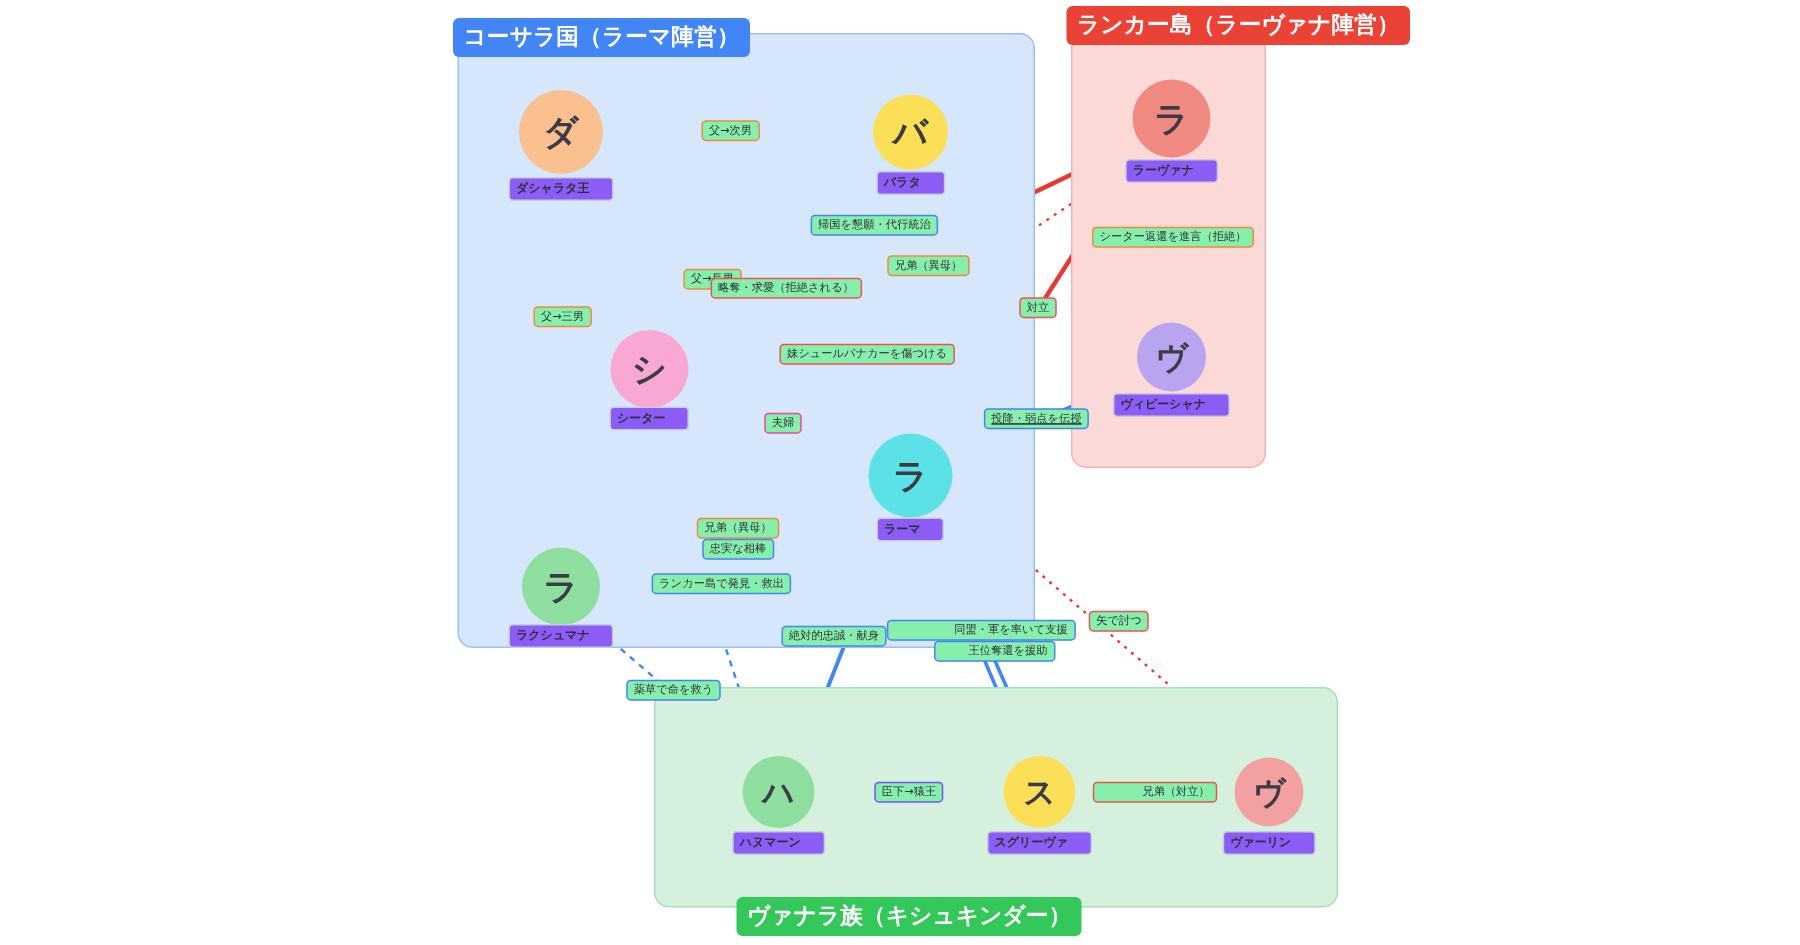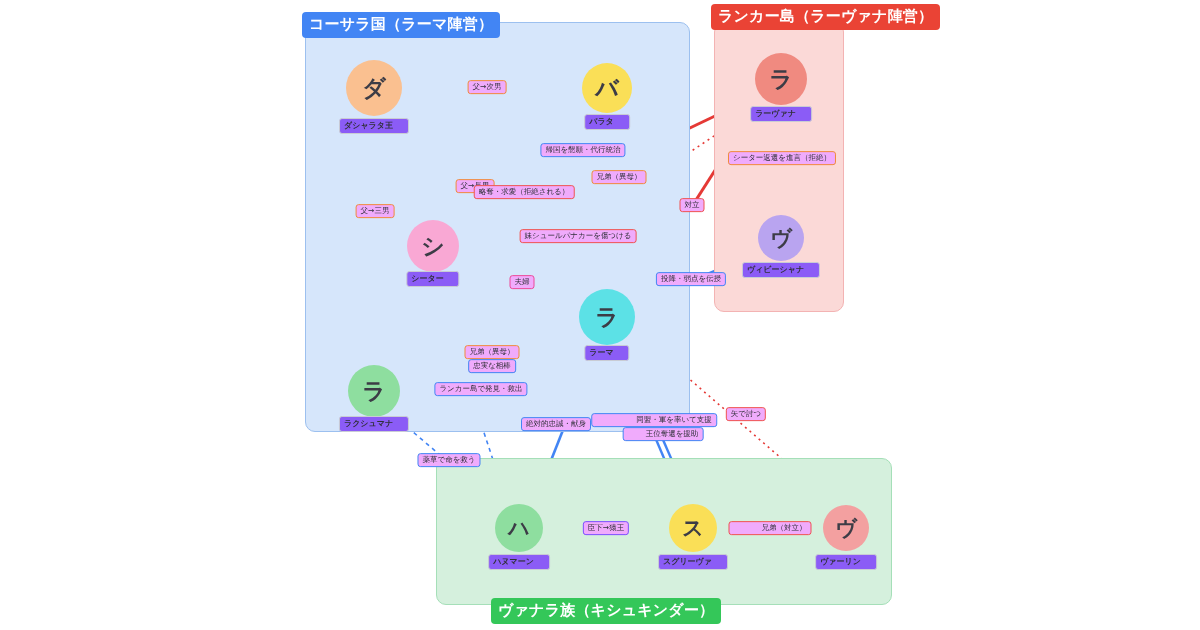--- a/index.html
+++ b/index.html
@@ -80,21 +80,21 @@
     border-radius: 3px;
     padding: 1px 15px 2px 4px;
     white-space: nowrap;
     transform: translateX(-50%);
   }
   
   .edge-label {
     position: absolute;
     font-size: 7.5px;
     color: #2f2f38;
-    background: #f0abfc;
+    background: #86efac;
     border: 1px solid #c9ccd4;
     border-radius: 3px;
     padding: 1.5px 4px 2px 4px;
     white-space: nowrap;
     transform: translate(-50%, -50%);
     line-height: 1.1;
   }
   .el-orange { border-color: #f08a3c; }
   .el-red    { border-color: #ef5350; }
   .el-blue   { border-color: #4285f4; }
@@ -237,21 +237,21 @@
 
   <div class="edge-label el-orange" style="left:487px; top:87px;">父→次男</div>
   <div class="edge-label el-orange" style="left:375px; top:211px;">父→三男</div>
   <div class="edge-label el-orange" style="left:475px; top:186px;">父→長男</div>
   <div class="edge-label el-blue" style="left:583px; top:150px;">帰国を懇願・代行統治</div>
   <div class="edge-label el-orange" style="left:619px; top:177px;">兄弟（異母）</div>
   <div class="edge-label el-red" style="left:524px; top:192px;">略奪・求愛（拒絶される）</div>
   <div class="edge-label el-red" style="left:578px; top:236px;">妹シュールパナカーを傷つける</div>
   <div class="edge-label el-red" style="left:692px; top:205px;">対立</div>
   <div class="edge-label el-orange" style="left:782px; top:158px;">シーター返還を進言（拒絶）</div>
-  <div class="edge-label el-blue" style="left:691px; top:279px;">投降・弱点を伝授</div>
+  <div class="edge-label el-blue" style="left:691px; top:279px;text-decoration:underline;">投降・弱点を伝授</div>
   <div class="edge-label el-pink" style="left:522px; top:282px;">夫婦</div>
   <div class="edge-label el-orange" style="left:492px; top:352px;">兄弟（異母）</div>
   <div class="edge-label el-blue" style="left:492px; top:366px;">忠実な相棒</div>
   <div class="edge-label el-blue" style="left:481px; top:389px;">ランカー島で発見・救出</div>
   <div class="edge-label el-blue" style="left:556px; top:424px;">絶対的忠誠・献身</div>
   <div class="edge-label el-blue" style="left:654px; top:420px;padding-left:44px;">同盟・軍を率いて支援</div>
   <div class="edge-label el-blue" style="left:663px; top:434px;padding-left:22px;">王位奪還を援助</div>
   <div class="edge-label el-red" style="left:729px; top:414px;margin-left:17px;">矢で討つ</div>
   <div class="edge-label el-blue" style="left:449px; top:460px;">薬草で命を救う</div>
   <div class="edge-label el-purple" style="left:606px; top:528px;">臣下→猿王</div>

